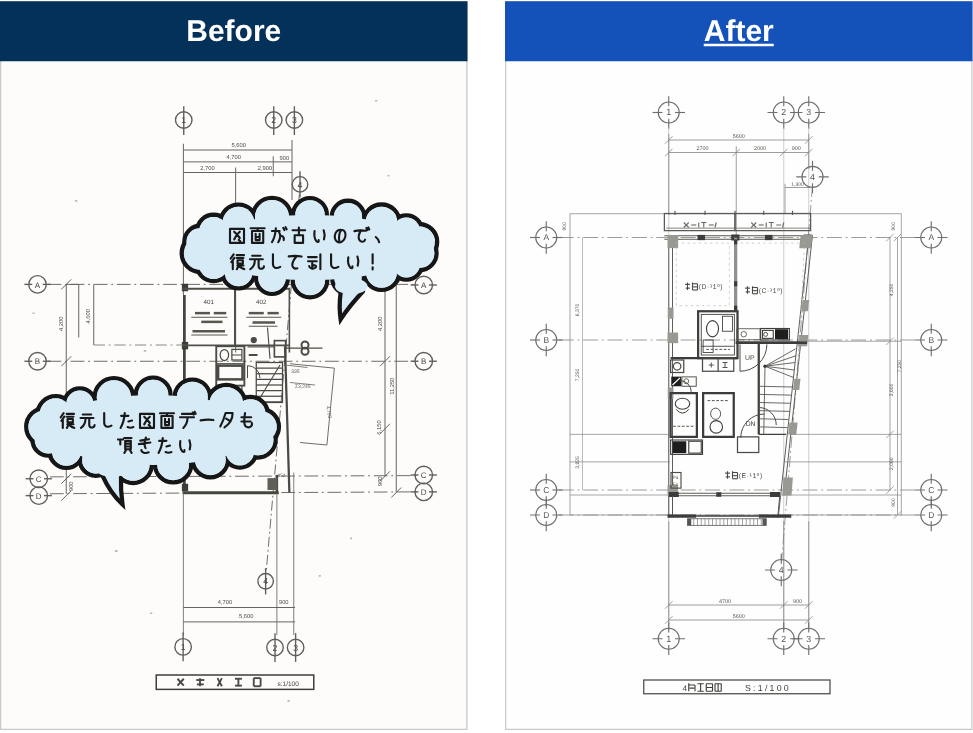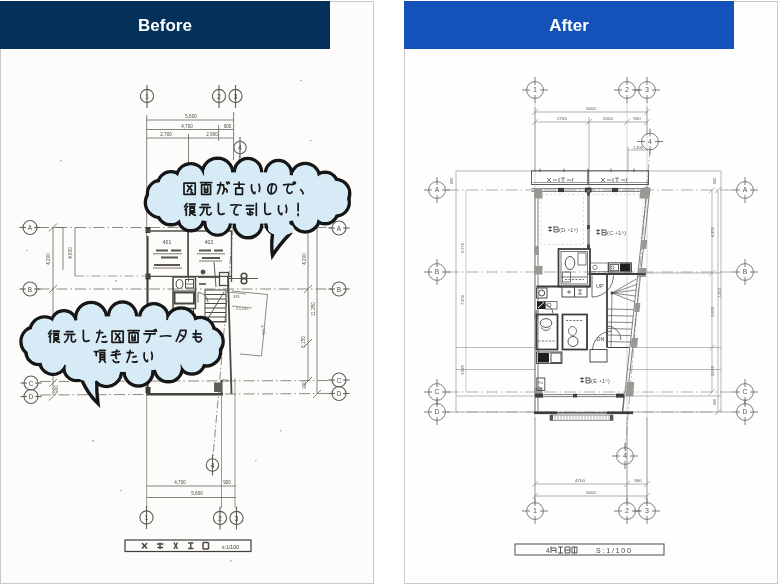--- a/index.html
+++ b/index.html
@@ -1,32 +1,32 @@
 <!DOCTYPE html>
 <html><head>
 <meta charset="utf-8">
 <style>
 html,body{margin:0;padding:0;width:778px;height:586px;background:#ffffff;overflow:hidden;
 font-family:"Liberation Sans",sans-serif;}
 .panel{position:absolute;top:1px;height:581px;background:#fdfcfa;border:1px solid #c9c9c9;}
-.hdr{position:absolute;left:-1px;top:-1px;width:330px;height:48px;color:#fff;
-font-size:17px;font-weight:bold;text-align:center;line-height:50px;letter-spacing:0px;}
+.hdr{position:absolute;left:-1px;top:-1px;width:374px;height:48px;color:#fff;
+font-size:24px;font-weight:bold;text-align:center;line-height:50px;letter-spacing:0px;}
 #plans{position:absolute;left:0;top:0;width:778px;height:586px;}
 </style>
 </head>
 <body>
 
 <div class="panel" style="left:0;width:372px;">
 
 <div class="hdr" style="background:#04315a;">Before</div>
 </div>
 
 <div class="panel" style="left:404px;width:372px;background:#fffefe;">
 
-<div class="hdr" style="background:#1452ba;">After</div>
+<div class="hdr" style="background:#1452ba;text-decoration:underline;">After</div>
 </div>
 <svg id="plans" viewBox="0 0 778 586" xmlns="http://www.w3.org/2000/svg">
 <defs>
       <filter id="scan" x="-5%" y="-5%" width="110%" height="110%">
         <feGaussianBlur stdDeviation="0.32"></feGaussianBlur>
       </filter>
     </defs>
 <g id="before-plan" stroke-linecap="butt" fill="none" filter="url(#scan)">
 
 <g stroke="#5e5e5a" stroke-width="1.1">

